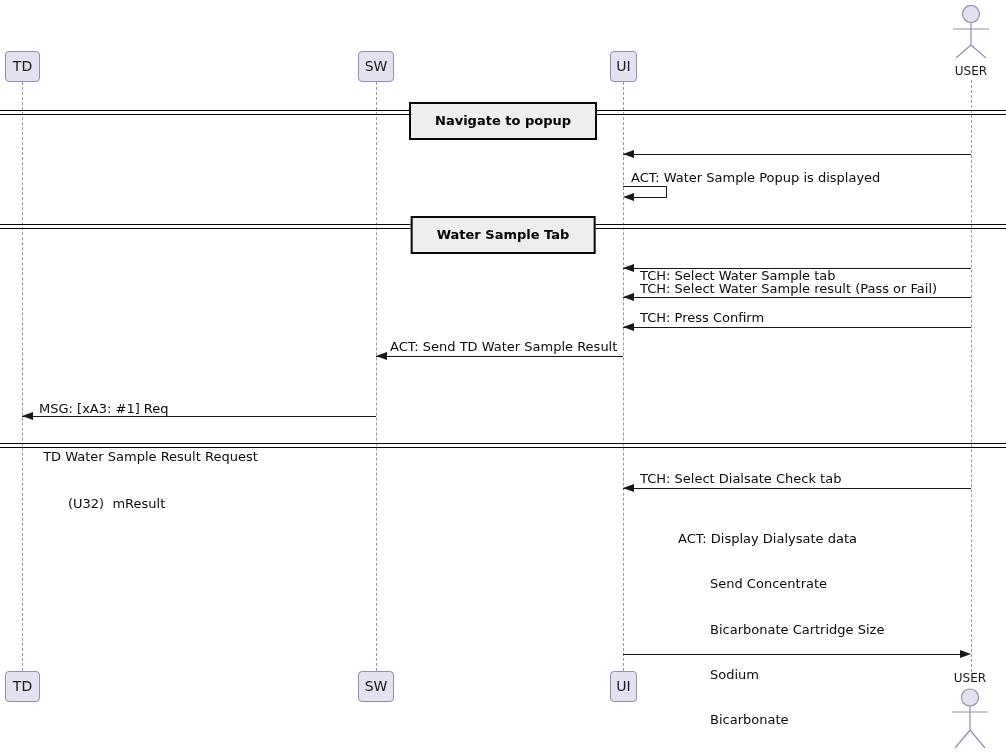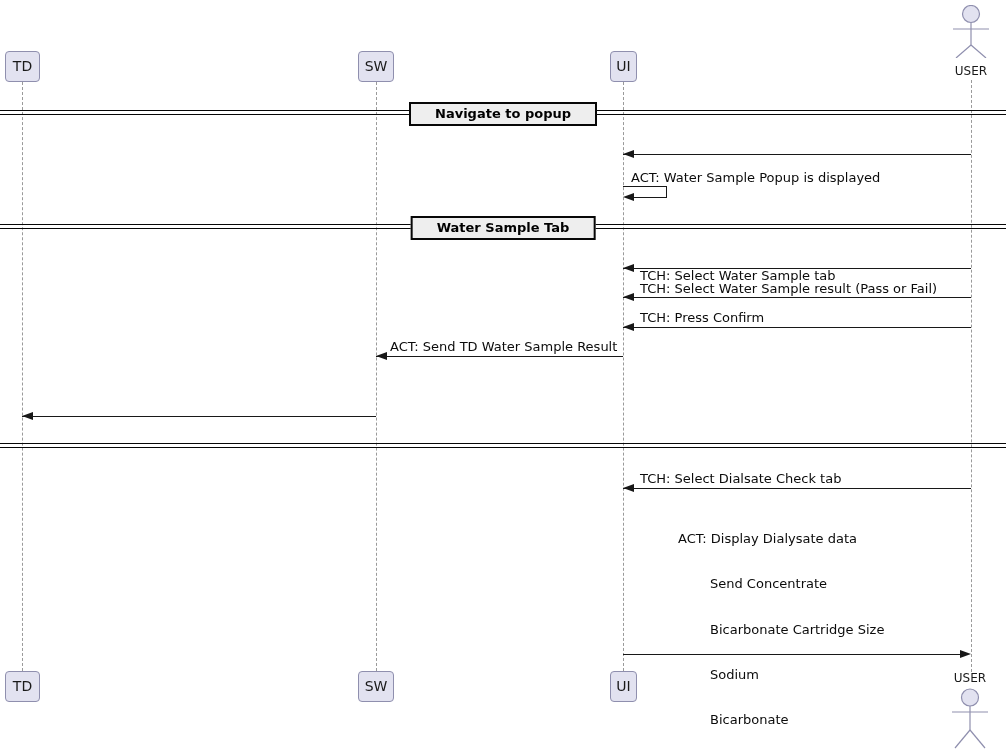--- a/index.html
+++ b/index.html
@@ -5,21 +5,21 @@
   html,body{margin:0;padding:0;background:#ffffff;}
   .canvas{
     position:relative;width:1006px;height:752px;background:#ffffff;
     font-family:"DejaVu Sans","Liberation Sans",sans-serif;
     color:#111111;overflow:hidden;
   }
   .lifeline{position:absolute;width:0;border-left:1px dashed #9a9a9a;z-index:1;}
   .divider-rule{position:absolute;left:0;width:1006px;height:3px;
     border-top:1.4px solid #070707;border-bottom:1.4px solid #070707;z-index:2;}
   .divider-box{position:absolute;left:50%;transform:translateX(-50%);
-    height:18px;line-height:18px;padding:1px 24px;background:#EEEEEE;
+    height:18px;line-height:18px;padding:8px 24px;background:#EEEEEE;
     border:2px solid #070707;font-size:13px;font-weight:bold;color:#000;
     white-space:nowrap;z-index:3;}
   .pbox{position:absolute;height:29px;line-height:29px;text-align:center;
     background:#E2E2F0;border:1px solid #8f8fae;border-radius:4px;
     font-size:14px;color:#191919;z-index:3;}
   .mline{position:absolute;height:0;border-top:1.3px solid #181818;z-index:4;}
   .vline{position:absolute;width:0;border-left:1.3px solid #181818;z-index:4;}
   .head-left{position:absolute;width:0;height:0;z-index:5;
     border-top:4.5px solid transparent;border-bottom:4.5px solid transparent;
     border-right:11px solid #181818;}
@@ -80,20 +80,25 @@
   <div class="head-left" style="left:623px;top:293px"></div>
 
   <div class="mlabel" style="left:640px;top:310px">TCH: Press Confirm</div>
   <div class="mline" style="left:623px;top:327px;width:348px"></div>
   <div class="head-left" style="left:623px;top:323px"></div>
 
   <div class="mlabel" style="left:390px;top:339px">ACT: Send TD Water Sample Result</div>
   <div class="mline" style="left:376px;top:356px;width:247px"></div>
   <div class="head-left" style="left:376px;top:352px"></div>
 
+  <div class="mlabel" style="left:39px;top:370px;line-height:15.7px">
+    <div>MSG: [xA3: #1] Req</div>
+    <div> TD Water Sample Result Request</div>
+    <div>       (U32)  mResult</div>
+  </div>
   <div class="mline" style="left:22px;top:416px;width:354px"></div>
   <div class="head-left" style="left:22px;top:412px"></div>
 
   <div class="divider-rule" style="top:443px"></div>
 
   <div class="mlabel" style="left:640px;top:471px">TCH: Select Dialsate Check tab</div>
   <div class="mline" style="left:623px;top:488px;width:348px"></div>
   <div class="head-left" style="left:623px;top:484px"></div>
 
   <div class="mlabel mlist" style="left:630px;top:501px">

